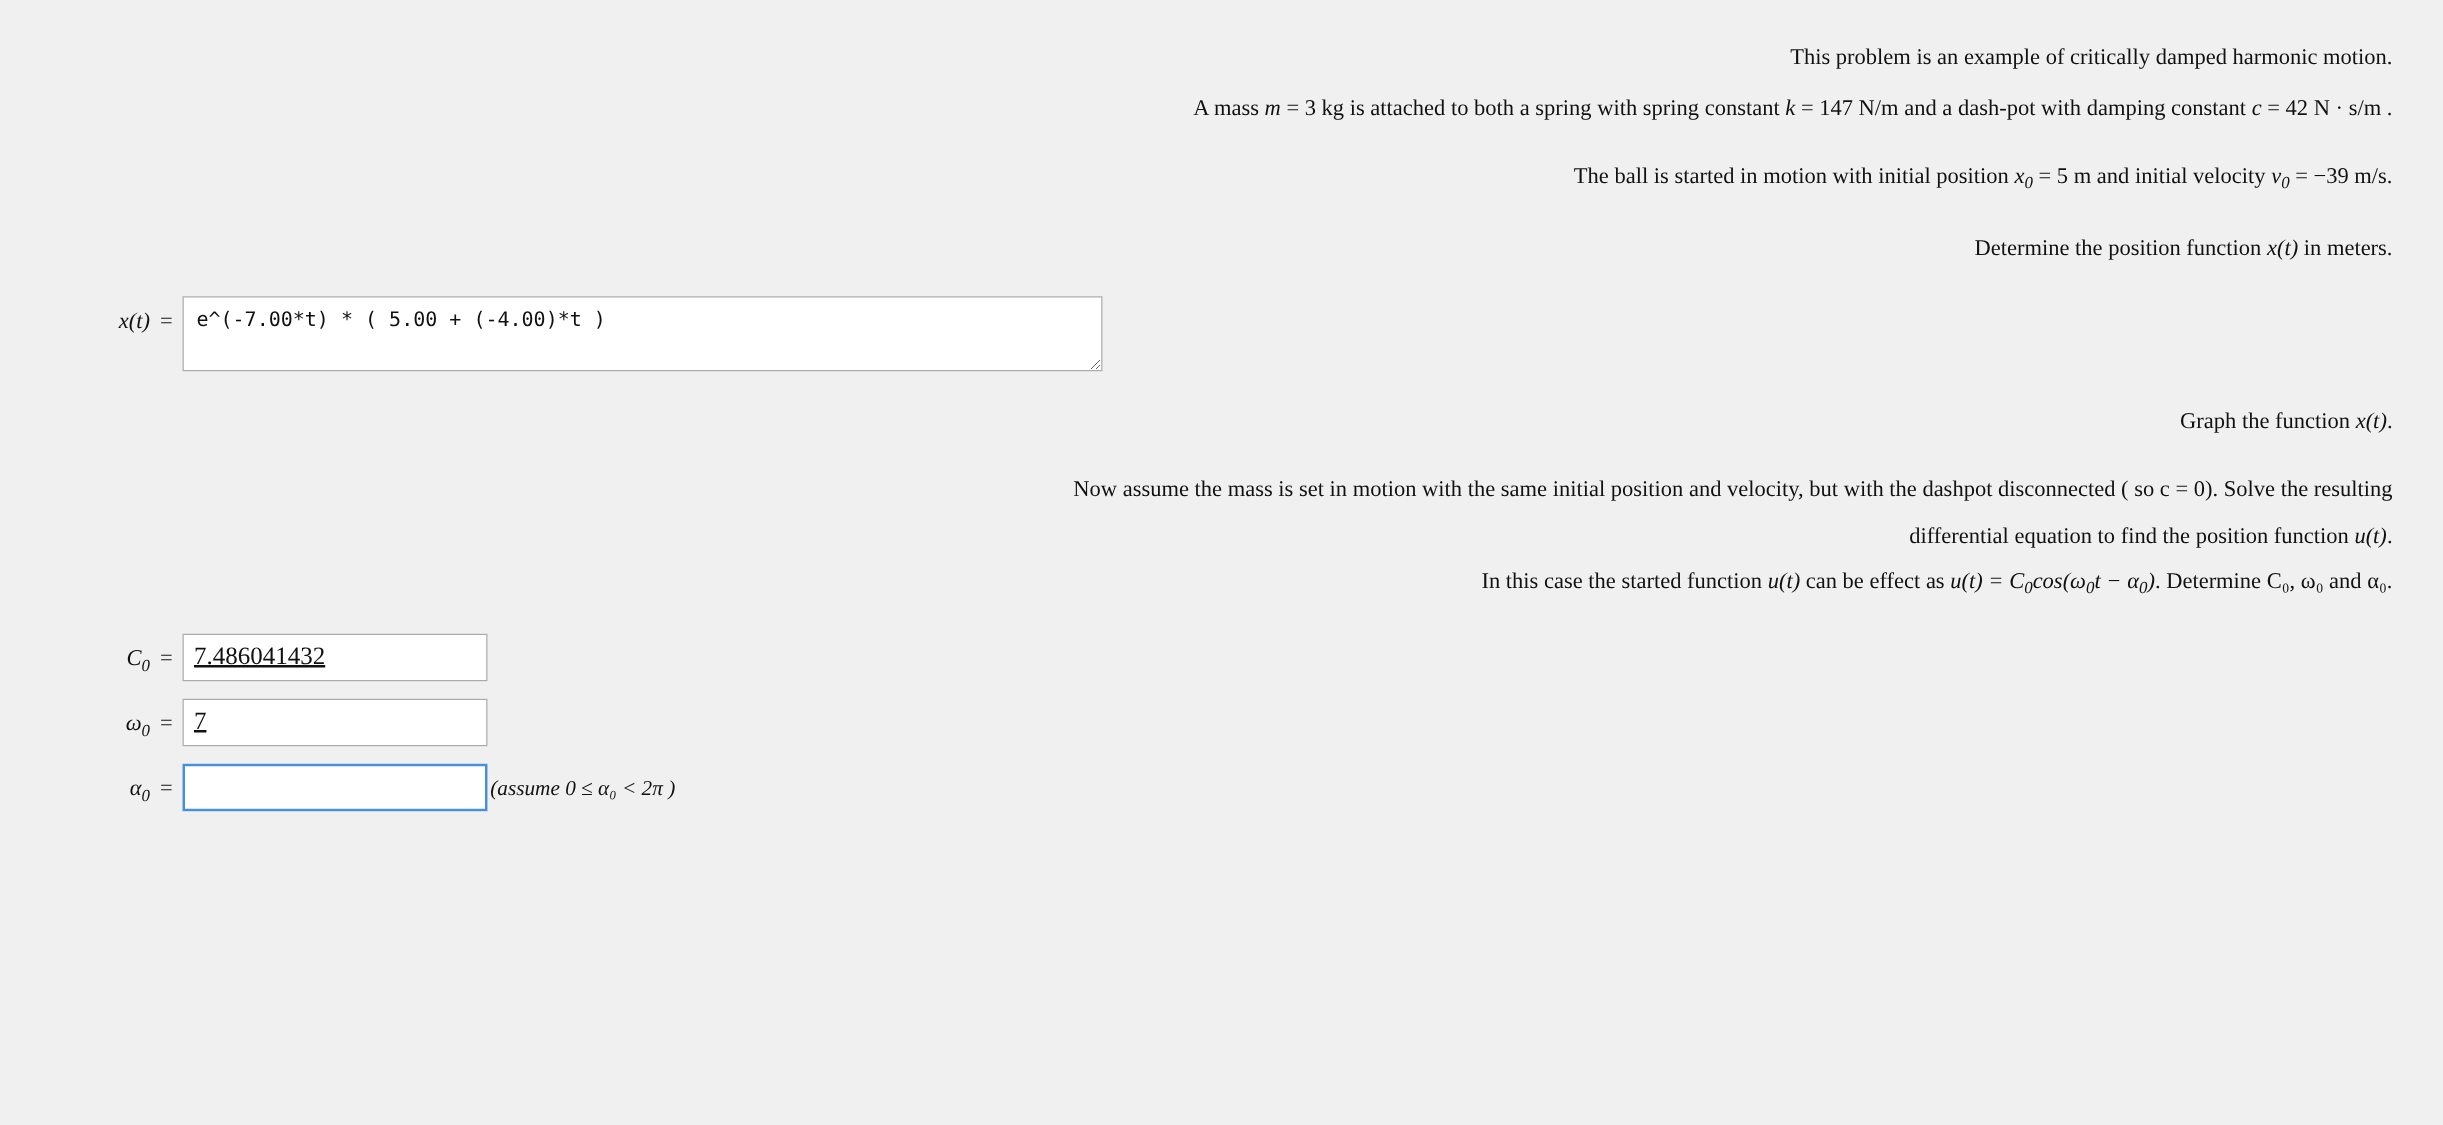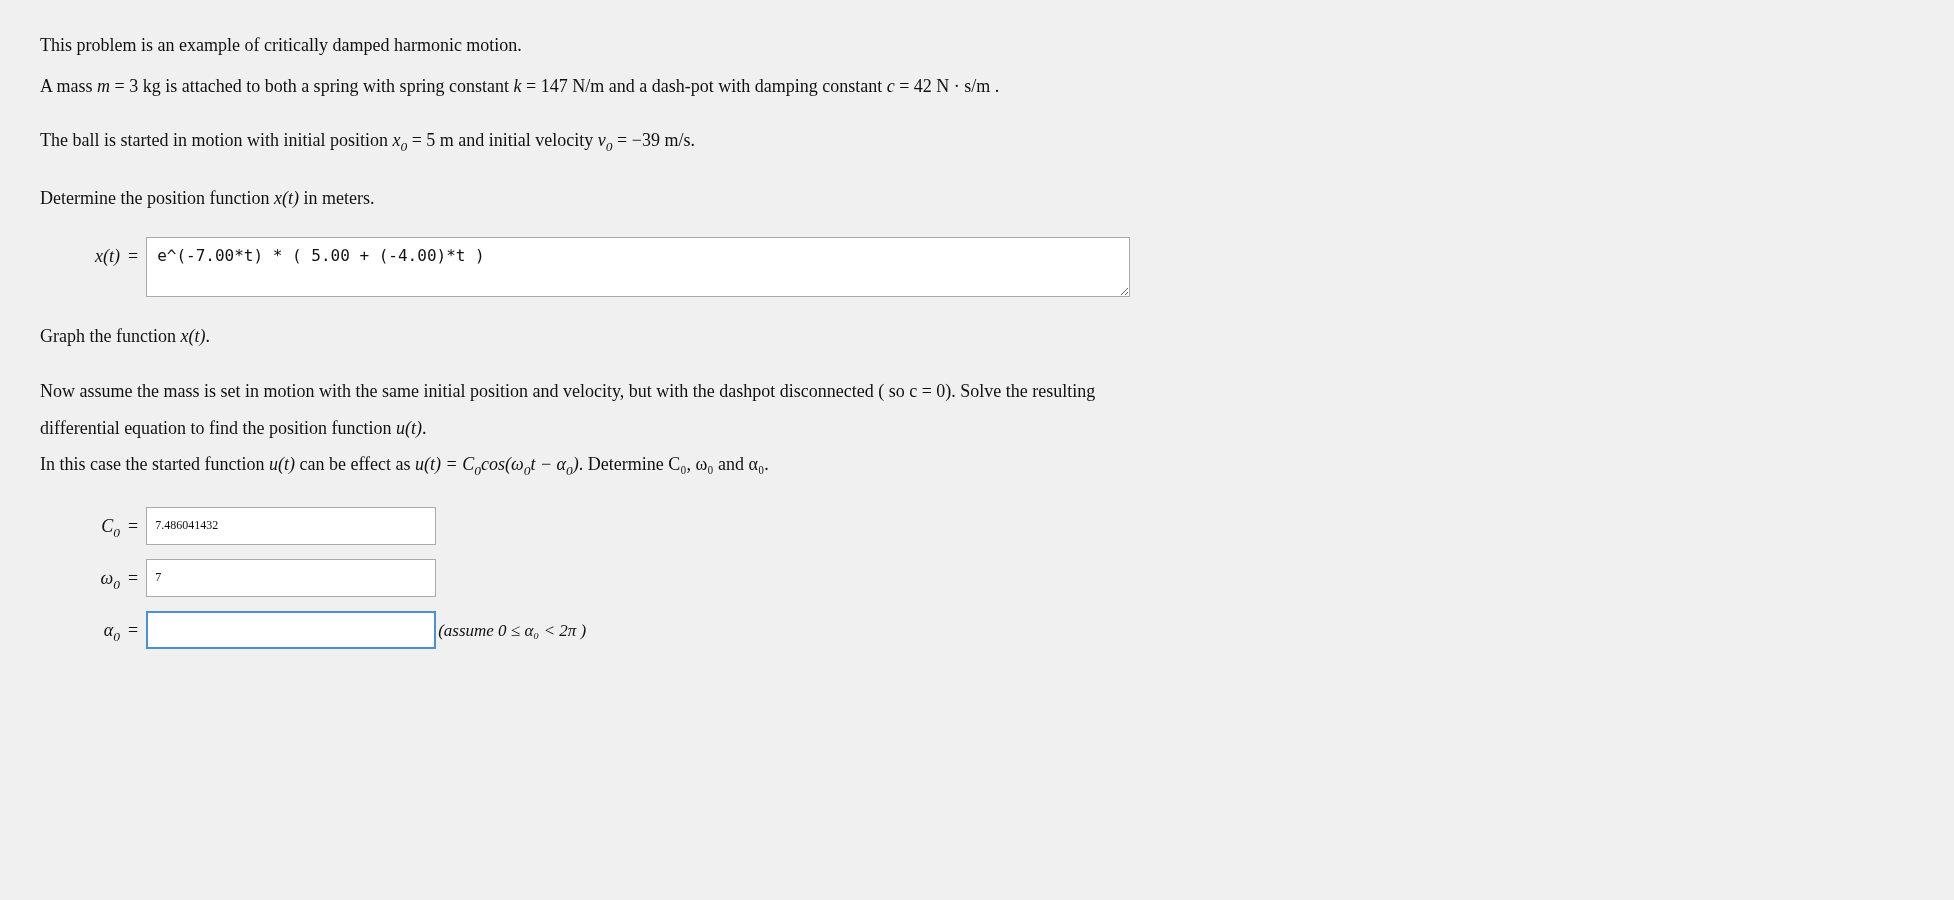--- a/index.html
+++ b/index.html
@@ -18,20 +18,21 @@
       padding: 30px 40px;
     }
 
     .problem-container {
       max-width: 1880px;
       line-height: 1.7;
     }
 
     .paragraph {
       margin-bottom: 6px;
+      text-align: right;
     }
 
     .math-inline {
       font-style: italic;
     }
 
     .input-row {
       display: flex;
       align-items: flex-start;
       margin-bottom: 14px;
@@ -52,37 +53,38 @@
       padding-top: 4px;
     }
 
     textarea.answer-box {
       border: 1px solid #aaa;
       background: #fff;
       padding: 8px 10px;
       font-family: monospace;
       font-size: 16px;
       resize: both;
-      width: 984px;
+      width: 736px;
       min-height: 60px;
       color: #111;
       outline: none;
     }
 
     input.answer-input {
       border: 1px solid #aaa;
       background: #fff;
       padding: 6px 8px;
       font-family: Georgia, serif;
-      font-size: 12px;
-      width: 290px;
+      font-size: 20px;
+      width: 244px;
       outline: none;
       color: #111;
       height: 38px;
       resize: none;
+      text-decoration: underline;
     }
 
     input.answer-input-active {
       border: 2px solid #4a90d9;
       background: #fff;
     }
 
     .section-gap {
       margin-bottom: 24px;
     }

